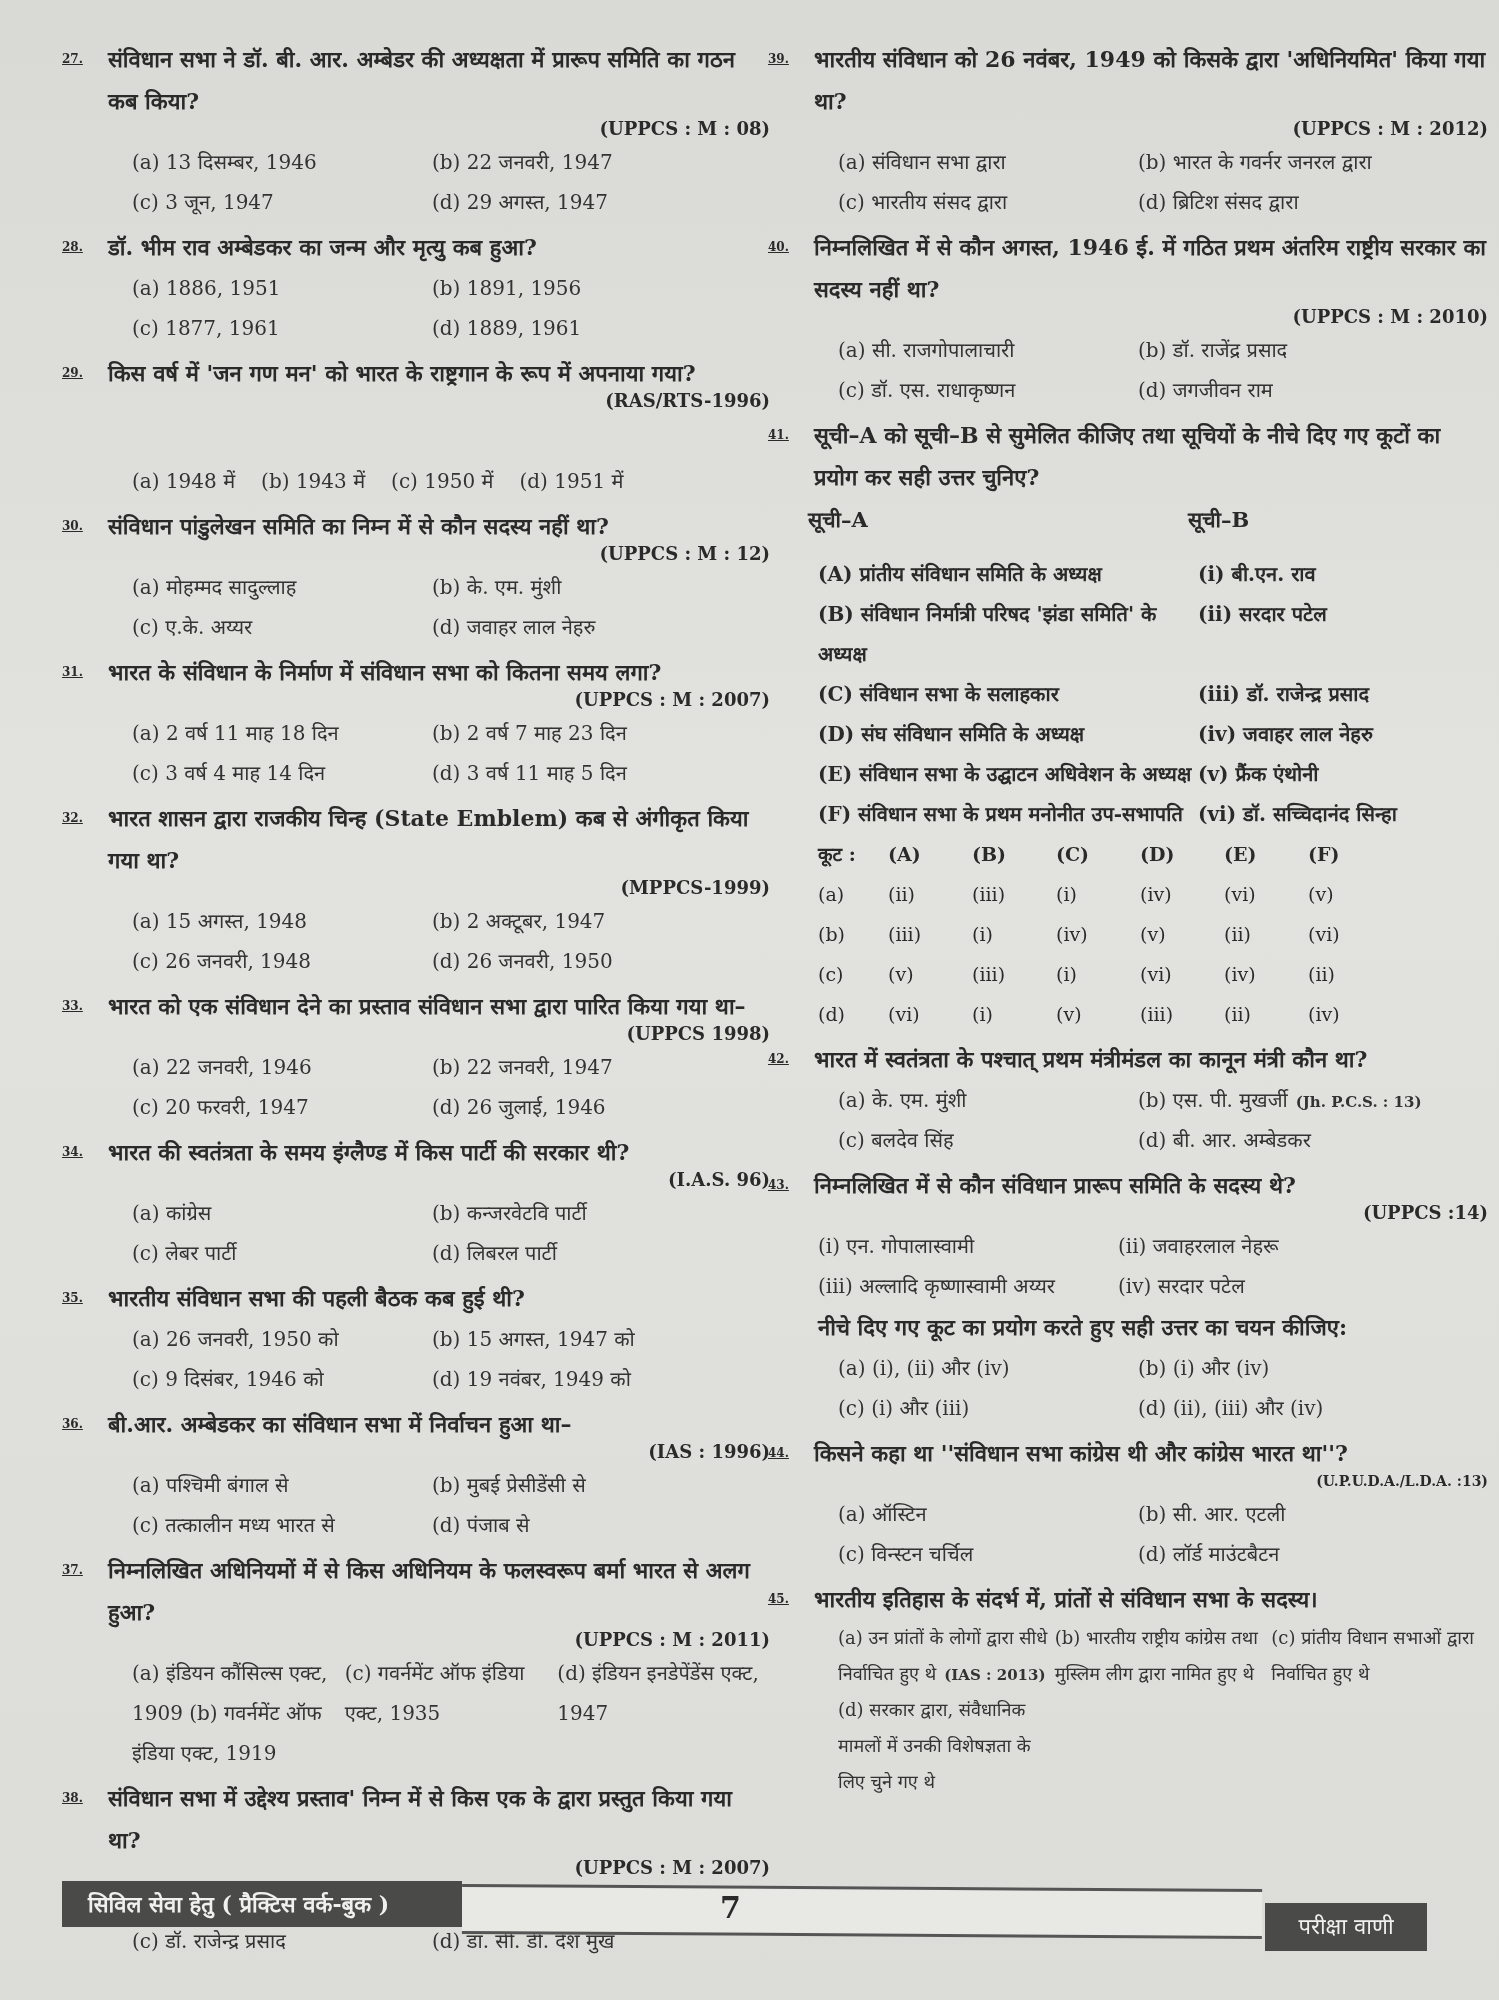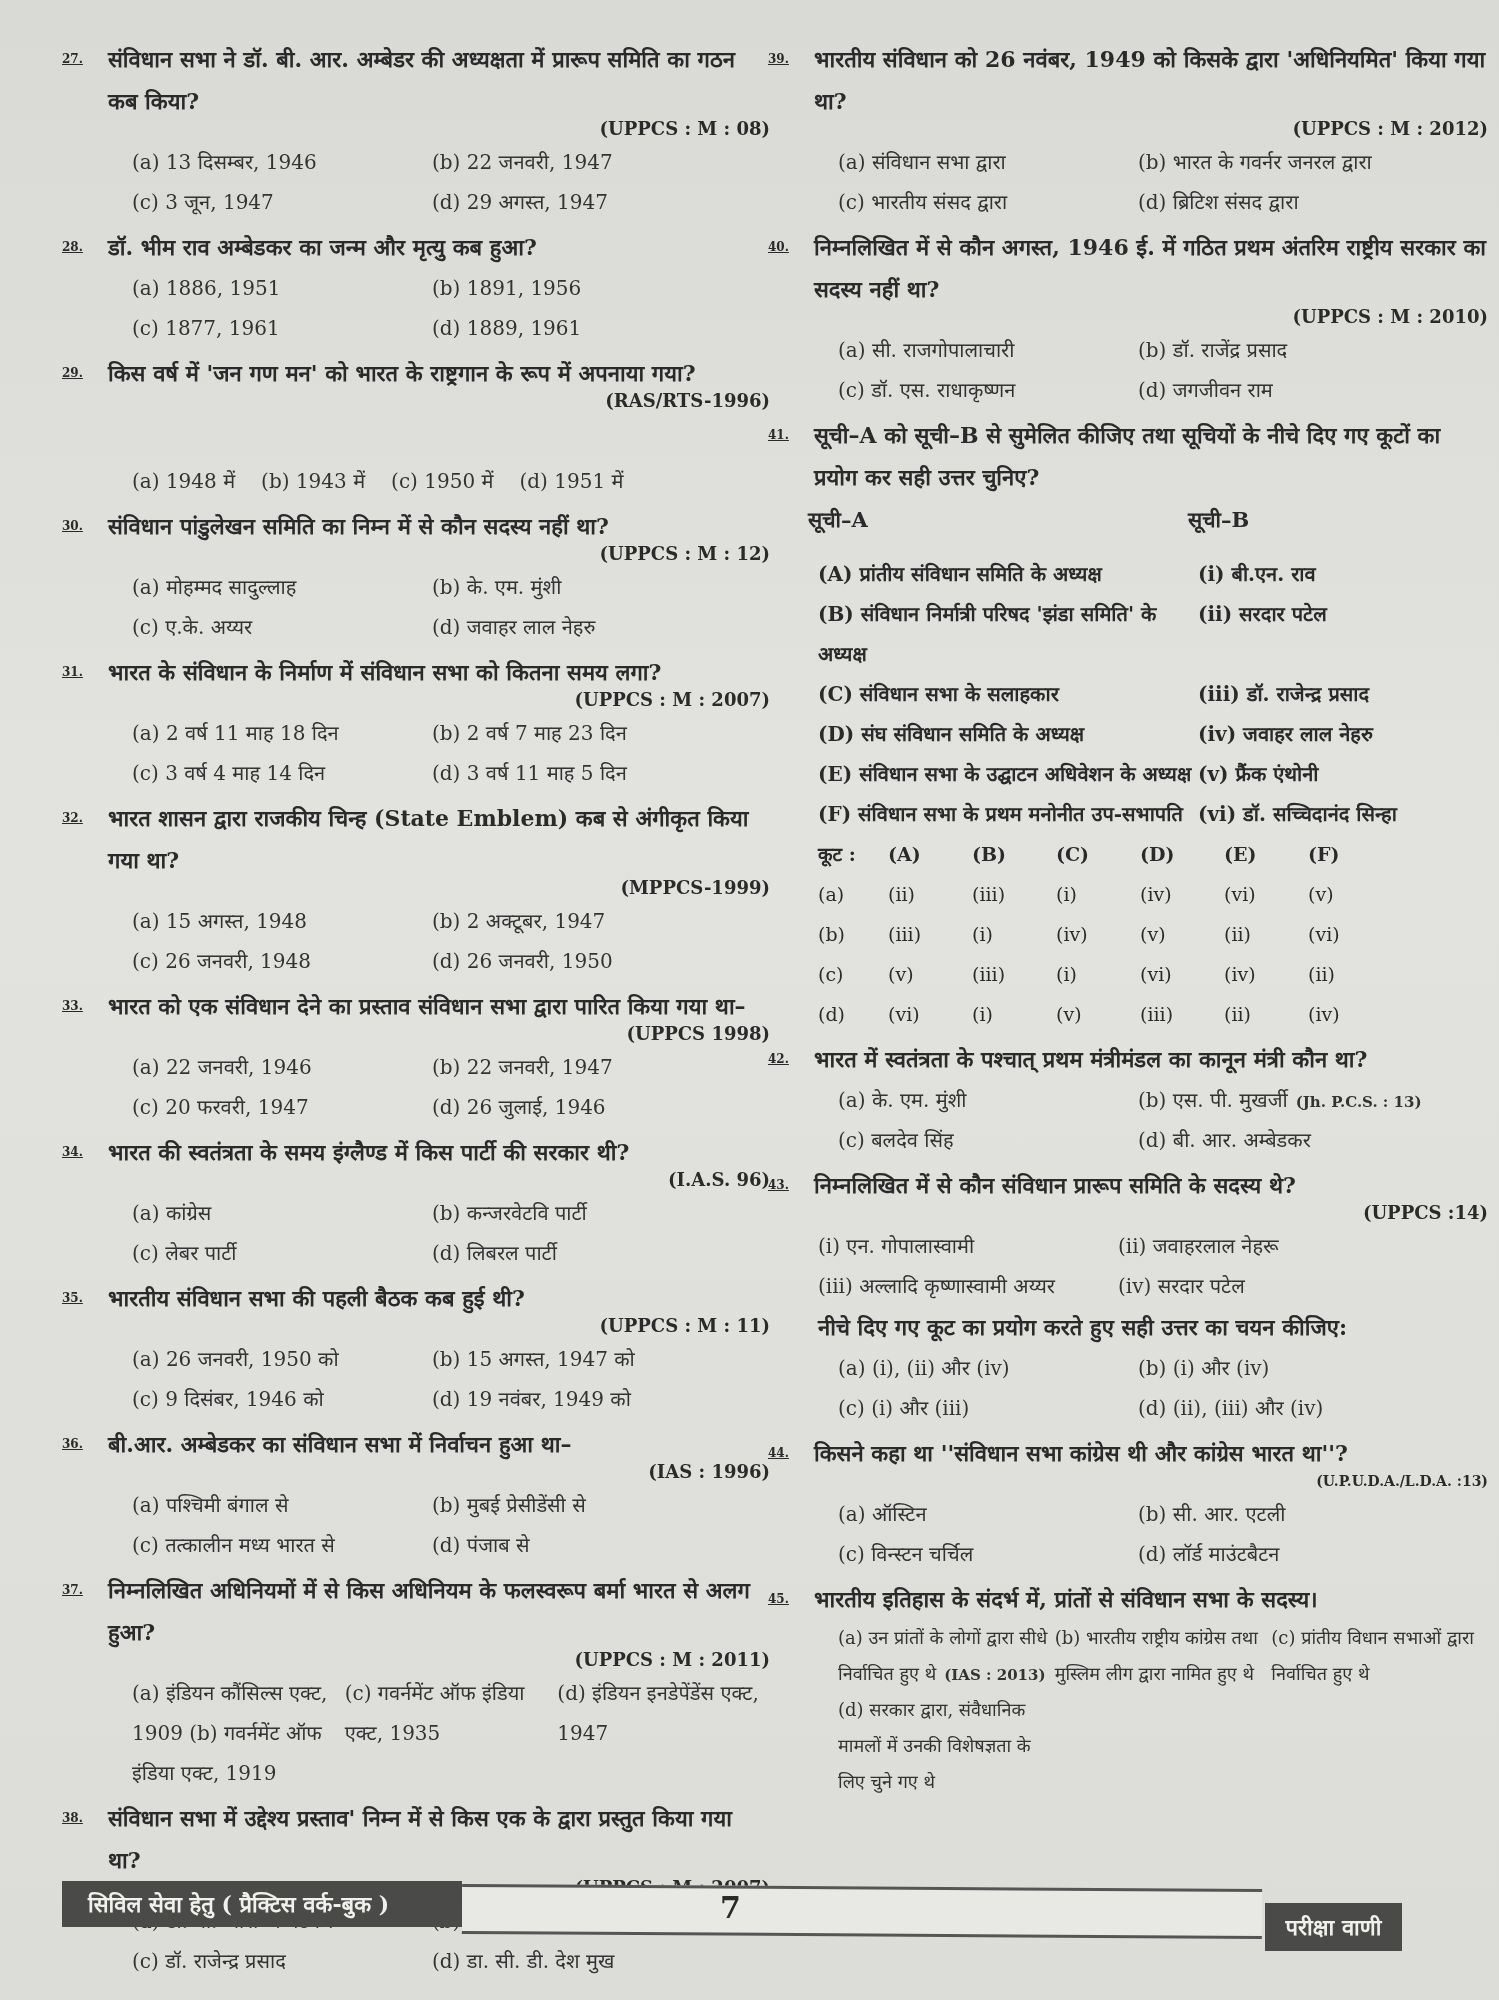--- a/index.html
+++ b/index.html
@@ -40,22 +40,22 @@
   }
   .footer-mid {
     position:absolute; left:462px; top:1884px; width:800px; height:44px;
     border-top:3px solid #555; border-bottom:3px solid #555; background:#e8e8e5;
     transform:rotate(0.35deg); transform-origin:left;
   }
   .footer-page {
     position:absolute; left:720px; top:1890px; font-size:30px; font-weight:bold;
   }
   .footer-right {
-    position:absolute; left:1265px; top:1903px; width:137px; height:48px;
-    background:#4a4a48; color:#f0f0ec; font-weight:bold; font-size:22px;
+    position:absolute; left:1265px; top:1903px; width:162px; height:48px;
+    background:#4a4a48; color:#f0f0ec; font-weight:normal; font-size:22px;
     line-height:48px; text-align:center;
   }
 </style>
 </head>
 <body>
 
 <div class="page">
 
   <div class="col left" id="leftcol">
       <div class="q">
@@ -159,21 +159,20 @@
           <span>(b) कन्जरवेटवि पार्टी</span>
           <span>(c) लेबर पार्टी</span>
           <span>(d) लिबरल पार्टी</span>
         </div>
       </div>
       <div class="q">
         <div class="qhead">
           <span class="qnum">35.</span>
           <span class="qtext">भारतीय संविधान सभा की पहली बैठक कब हुई थी?</span>
         </div>
-        <span class="src">(UPPCS : M : 11)</span>
         <div class="opts">
           <span>(a) 26 जनवरी, 1950 को</span>
           <span>(b) 15 अगस्त, 1947 को</span>
           <span>(c) 9 दिसंबर, 1946 को</span>
           <span>(d) 19 नवंबर, 1949 को</span>
         </div>
       </div>
       <div class="q">
         <div class="qhead">
           <span class="qnum">36.</span>

